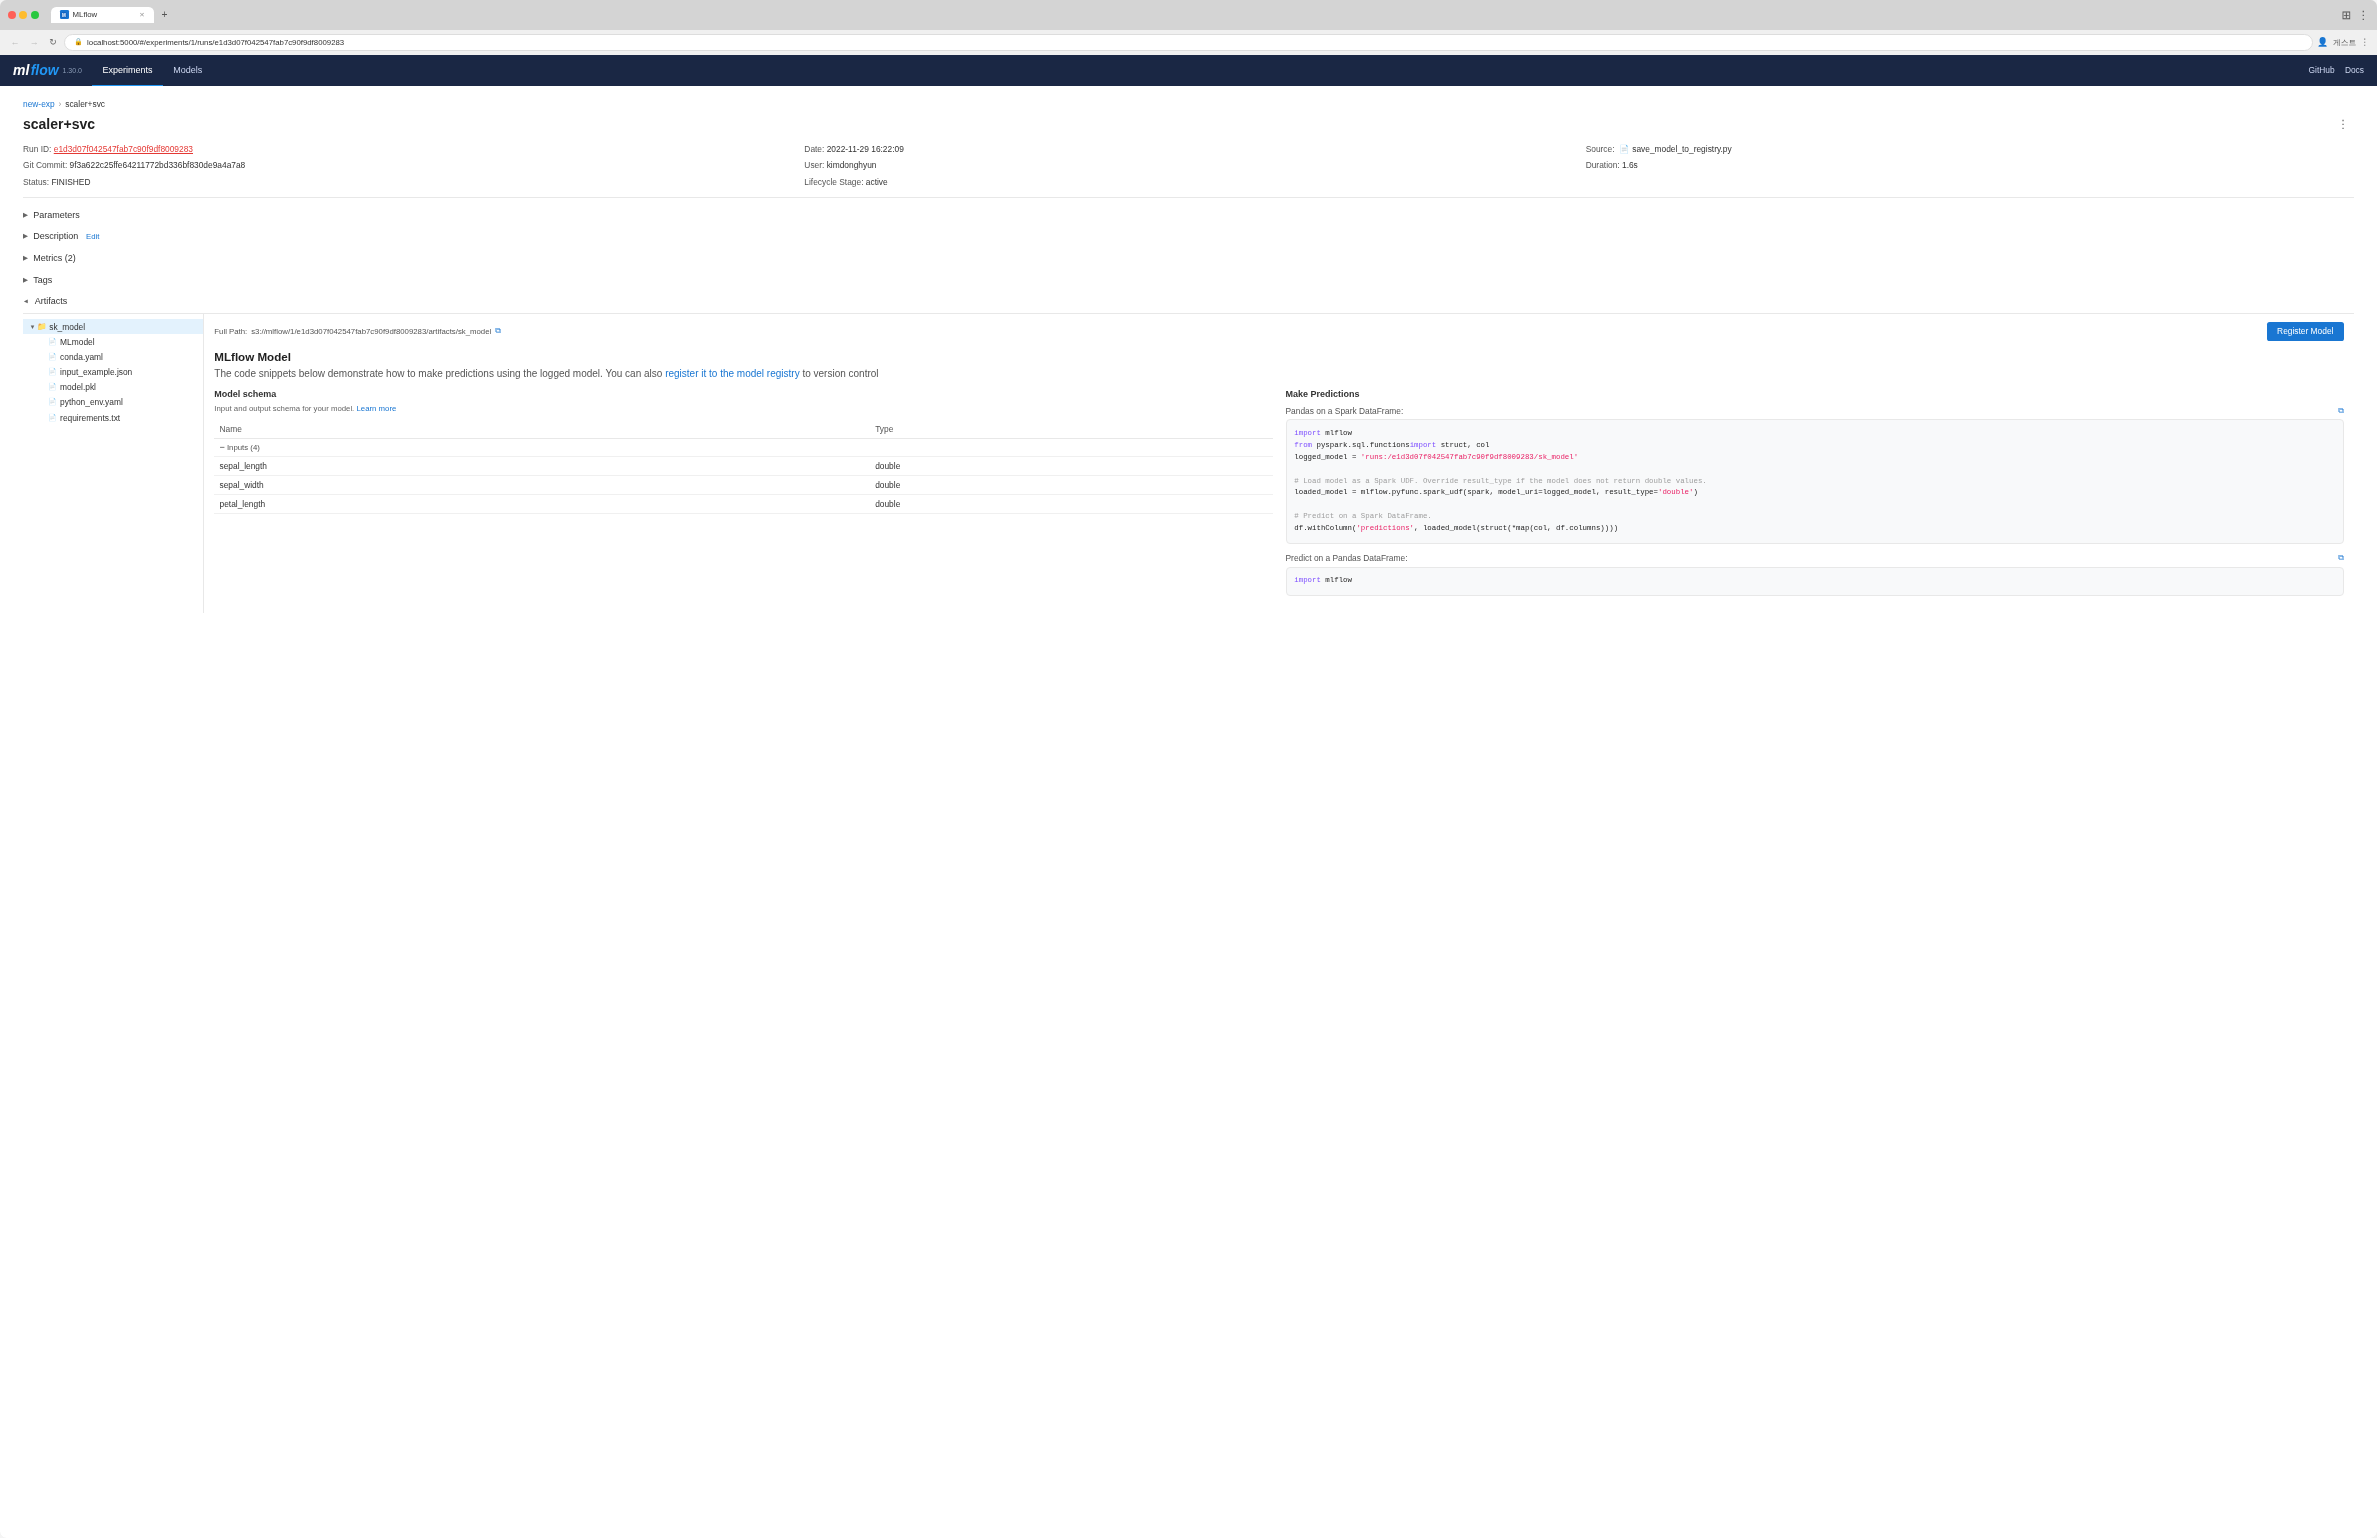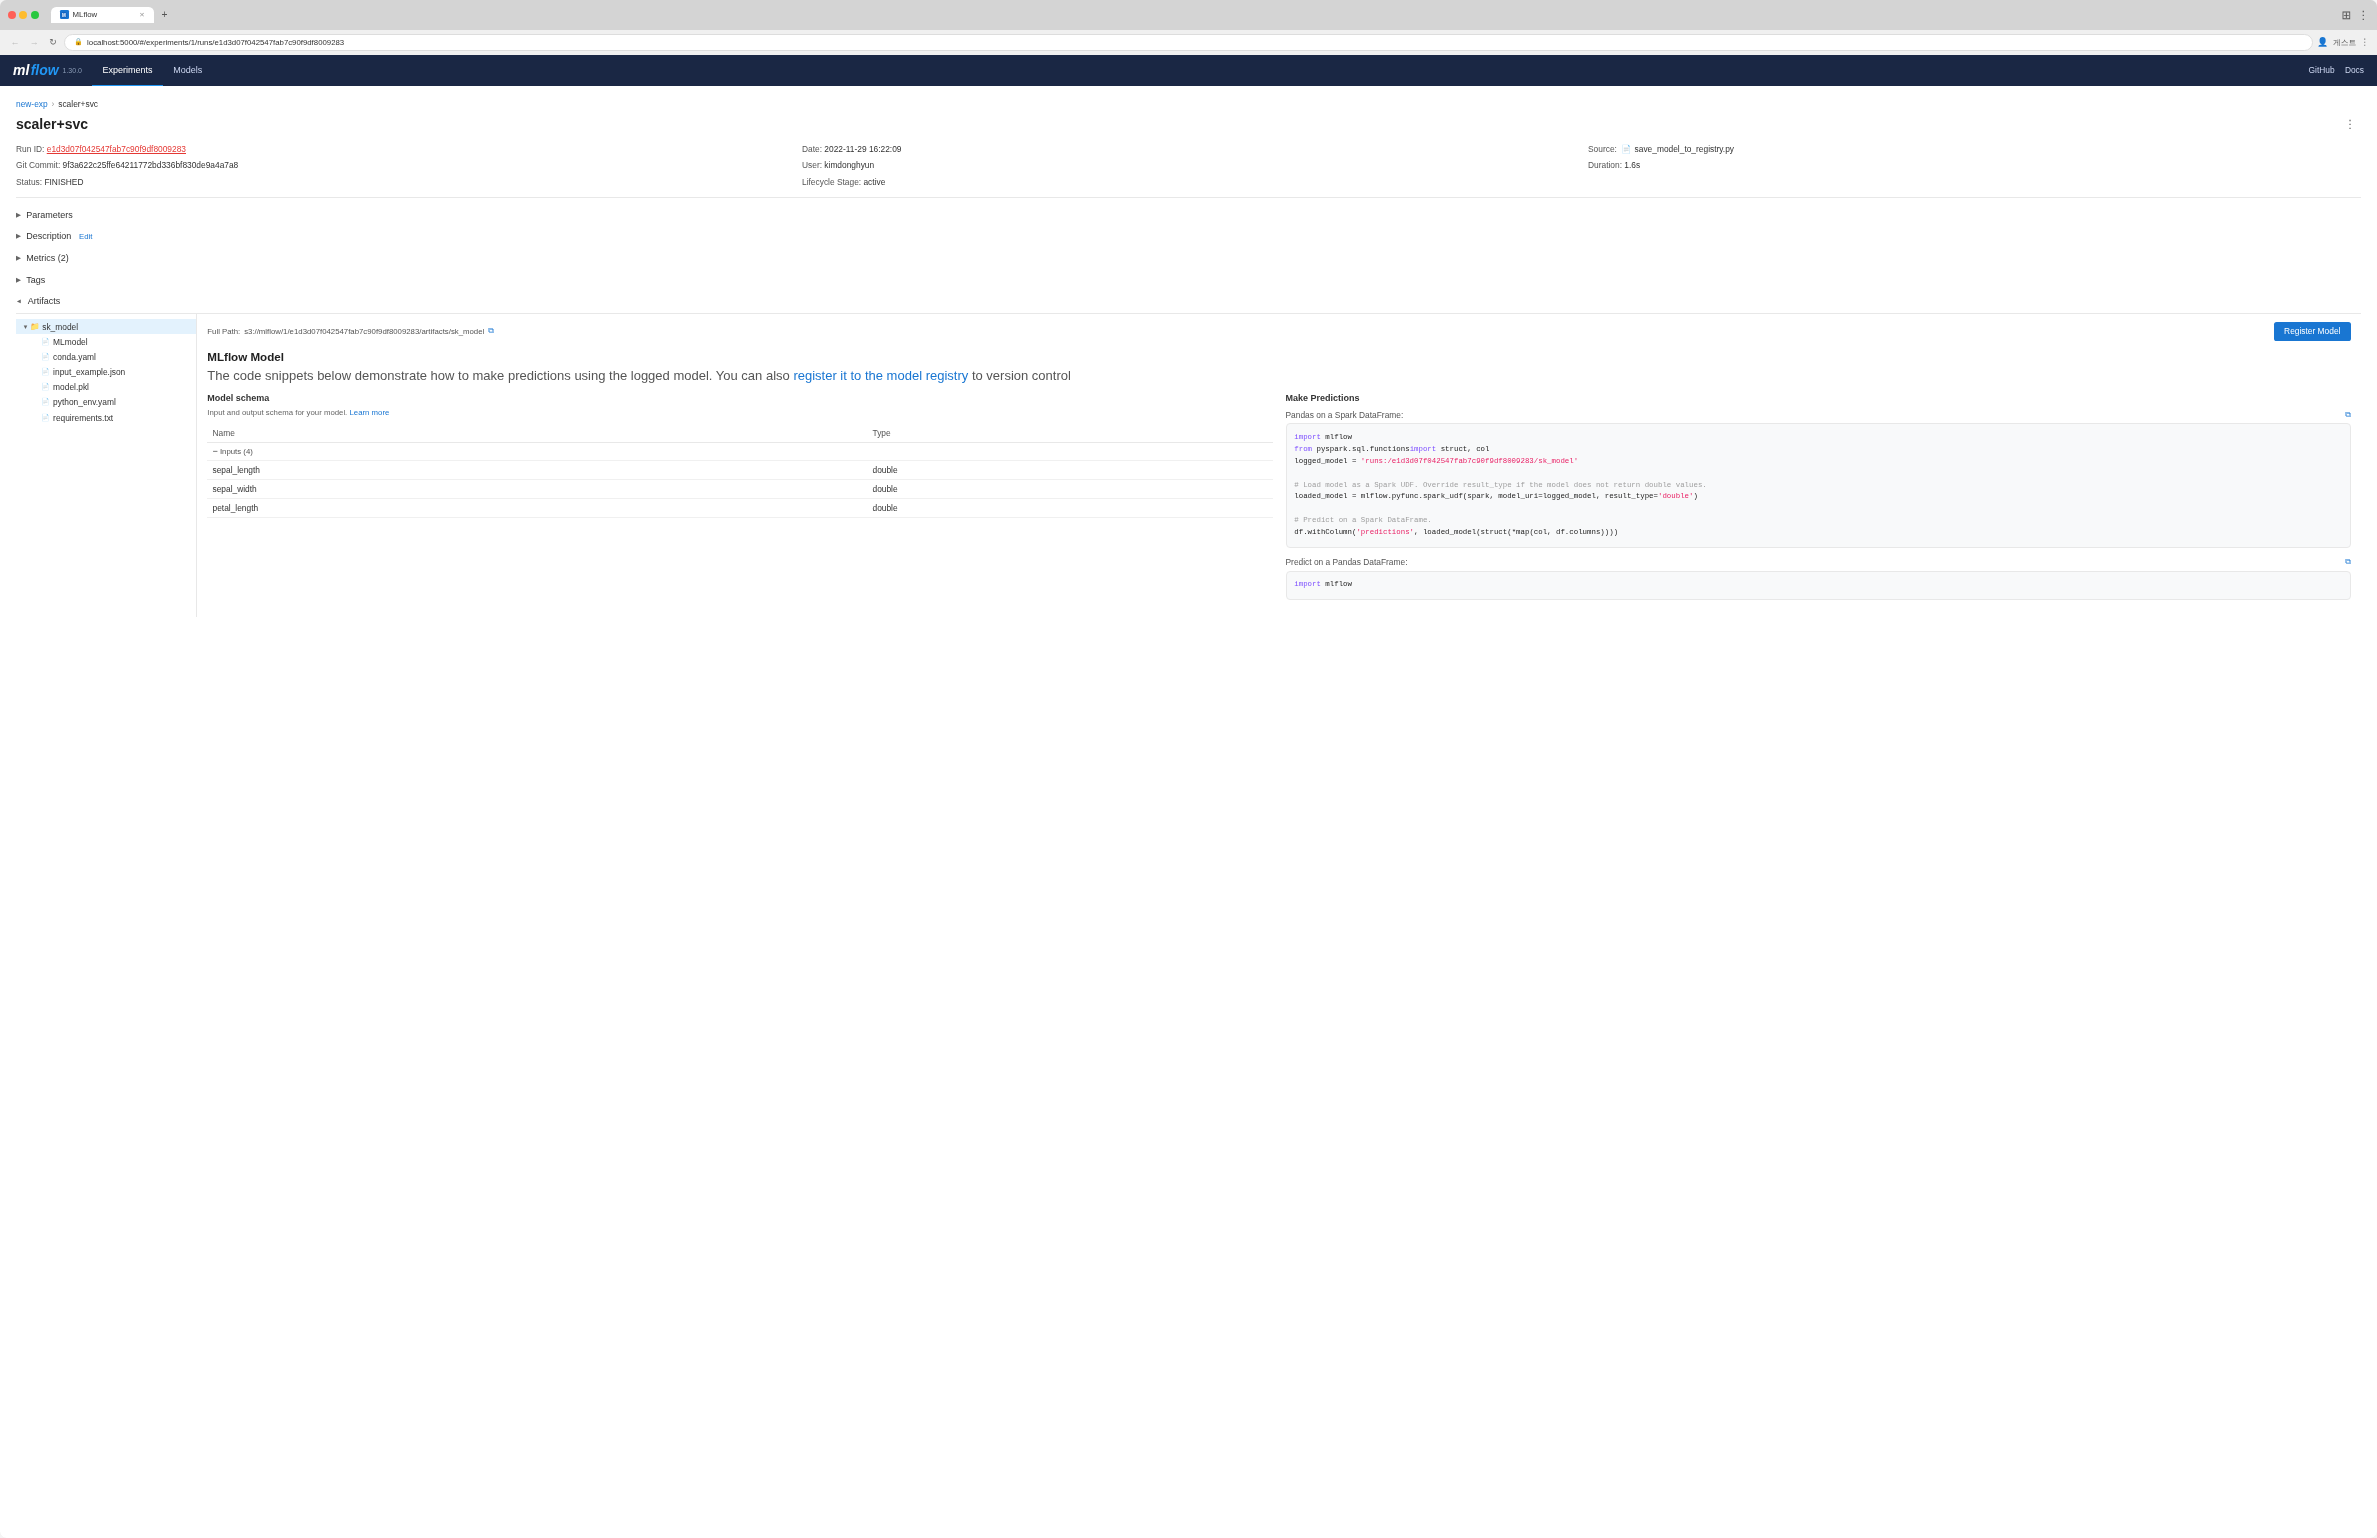--- a/index.html
+++ b/index.html
@@ -32,21 +32,21 @@
     .logo-ml { color: #fff; font-style: italic; font-weight: 900; }
     .logo-flow { color: #2196f3; font-style: italic; font-weight: 900; }
     .logo-version { color: #8a9bb5; font-size: 7px; margin-left: 2.6px; font-style: normal; font-weight: normal; }
     .header-nav { display: flex; align-items: center; height: 100%; }
     .header-nav-item { color: #ccd6f0; font-size: 9px; padding: 0 10.3px; height: 100%; display: flex; align-items: center; cursor: pointer; border-bottom: 1.9px solid transparent; }
     .header-nav-item.active { color: #fff; border-bottom: 1.9px solid #2196f3; }
     .header-right { margin-left: auto; display: flex; gap: 10.3px; align-items: center; }
     .header-right a { color: #ccd6f0; font-size: 8.4px; text-decoration: none; }
 
     
-    .content { padding: 13px 16px; flex: 1; overflow-y: auto; }
+    .content { padding: 13px 23px; flex: 1; overflow-y: auto; }
     .breadcrumb { display: flex; align-items: center; gap: 3.9px; font-size: 8.4px; margin-bottom: 5.2px; color: #1976d2; }
     .breadcrumb-sep { color: #999; }
     .breadcrumb-item { color: #1976d2; cursor: pointer; text-decoration: none; }
     .breadcrumb-item.current { color: #333; cursor: default; }
 
     .page-title { font-size: 14px; font-weight: 600; color: #212121; margin-bottom: 10.3px; display: flex; align-items: center; justify-content: space-between; }
     .more-btn { background: none; border: none; font-size: 11.6px; color: #666; cursor: pointer; padding: 2.6px 5.2px; }
 
     .meta-grid { display: grid; grid-template-columns: 1fr 1fr 1fr; gap: 6.5px 13px; margin-bottom: 10.3px; }
     .meta-item { font-size: 8.4px; color: #333; }
@@ -74,21 +74,21 @@
     .tree-item .folder-icon { color: #f9a825; font-size: 7.8px; }
     .tree-child { padding-left: 18px; }
 
     .artifacts-detail { flex: 1; padding: 7.8px 10.3px; }
     .full-path { font-size: 7.8px; color: #555; margin-bottom: 9px; display: flex; align-items: center; justify-content: space-between; }
     .full-path-text { display: flex; align-items: center; gap: 3.9px; }
     .copy-icon { color: #1976d2; font-size: 7.8px; cursor: pointer; }
     .register-model-btn { background: #1976d2; color: #fff; border: none; padding: 4.5px 10.3px; border-radius: 2.6px; font-size: 8.4px; cursor: pointer; font-weight: 500; }
 
     .model-title { font-size: 11.6px; font-weight: 600; margin-bottom: 5.2px; color: #212121; }
-    .model-desc { font-size: 13px; color: #555; margin-bottom: 10.3px; }
+    .model-desc { font-size: 10px; color: #555; margin-bottom: 10.3px; }
     .model-desc a { color: #1976d2; }
 
     .model-content { display: grid; grid-template-columns: 1fr 1fr; gap: 13px; }
 
     .schema-section h3 { font-size: 9px; font-weight: 600; margin-bottom: 5.2px; color: #333; }
     .schema-desc { font-size: 7.8px; color: #666; margin-bottom: 6.5px; }
     .schema-desc a { color: #1976d2; }
 
     .schema-table { width: 100%; border-collapse: collapse; font-size: 8.4px; }
     .schema-table th { text-align: left; padding: 3.9px 5.2px; color: #555; font-weight: 500; border-bottom: 0.6px solid #e8e8e8; }

